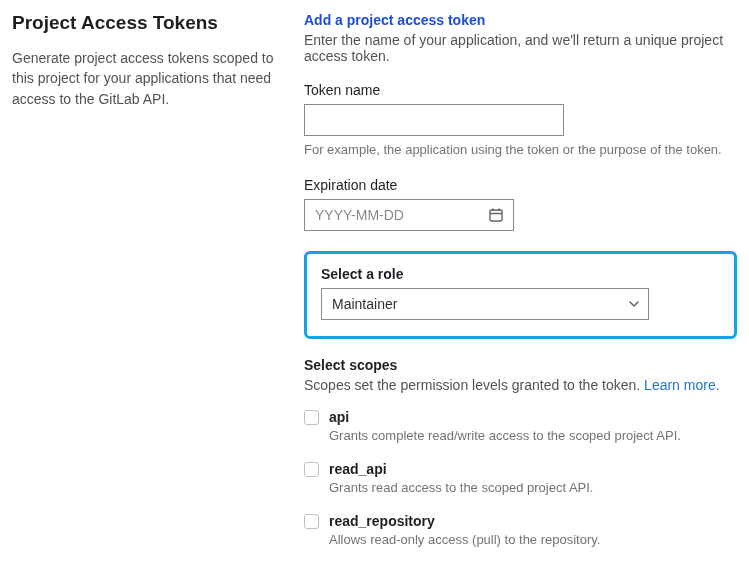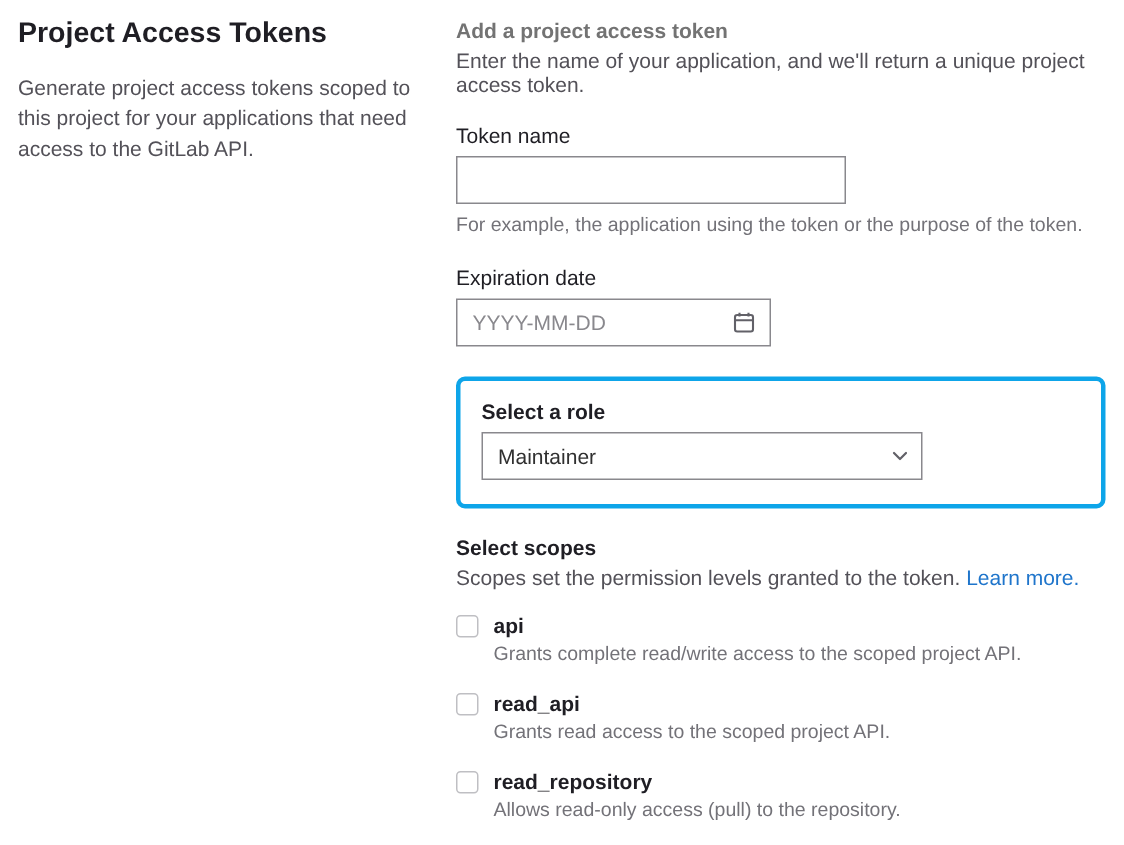--- a/index.html
+++ b/index.html
@@ -23,21 +23,21 @@
     .desc {
       font-size: 14px;
       color: #535158;
       line-height: 1.45;
     }
     .desc p { margin-bottom: 0; }
     a.link { color: #1f75cb; text-decoration: none; }
     .section-head {
       font-size: 14px;
       font-weight: 600;
-      color: #737373;
+      color: #1d4ed8;
       margin-bottom: 4px;
     }
     .section-sub {
       font-size: 14px;
       color: #535158;
       margin-bottom: 18px;
     }
     label.field-label {
       display: block;
       font-size: 14px;
@@ -75,21 +75,21 @@
     .field-group { margin-bottom: 20px; }
     .field-group.narrow .text-input,
     .field-group.narrow .input-wrap { width: 260px; }
     .field-group.narrower .input-wrap { width: 210px; }
     .highlight-box {
       border: 3px solid #0ea5e9;
       border-radius: 6px;
       padding: 12px 14px 16px;
       margin-bottom: 18px;
     }
-    .select-wrap { width: 294px; position: relative; }
+    .select-wrap { width: 328px; position: relative; }
     .select-wrap .select-input {
       padding-right: 28px;
     }
     .chevron-icon {
       position: absolute;
       right: 8px;
       top: 50%;
       transform: translateY(-50%);
       width: 14px;
       height: 14px;

